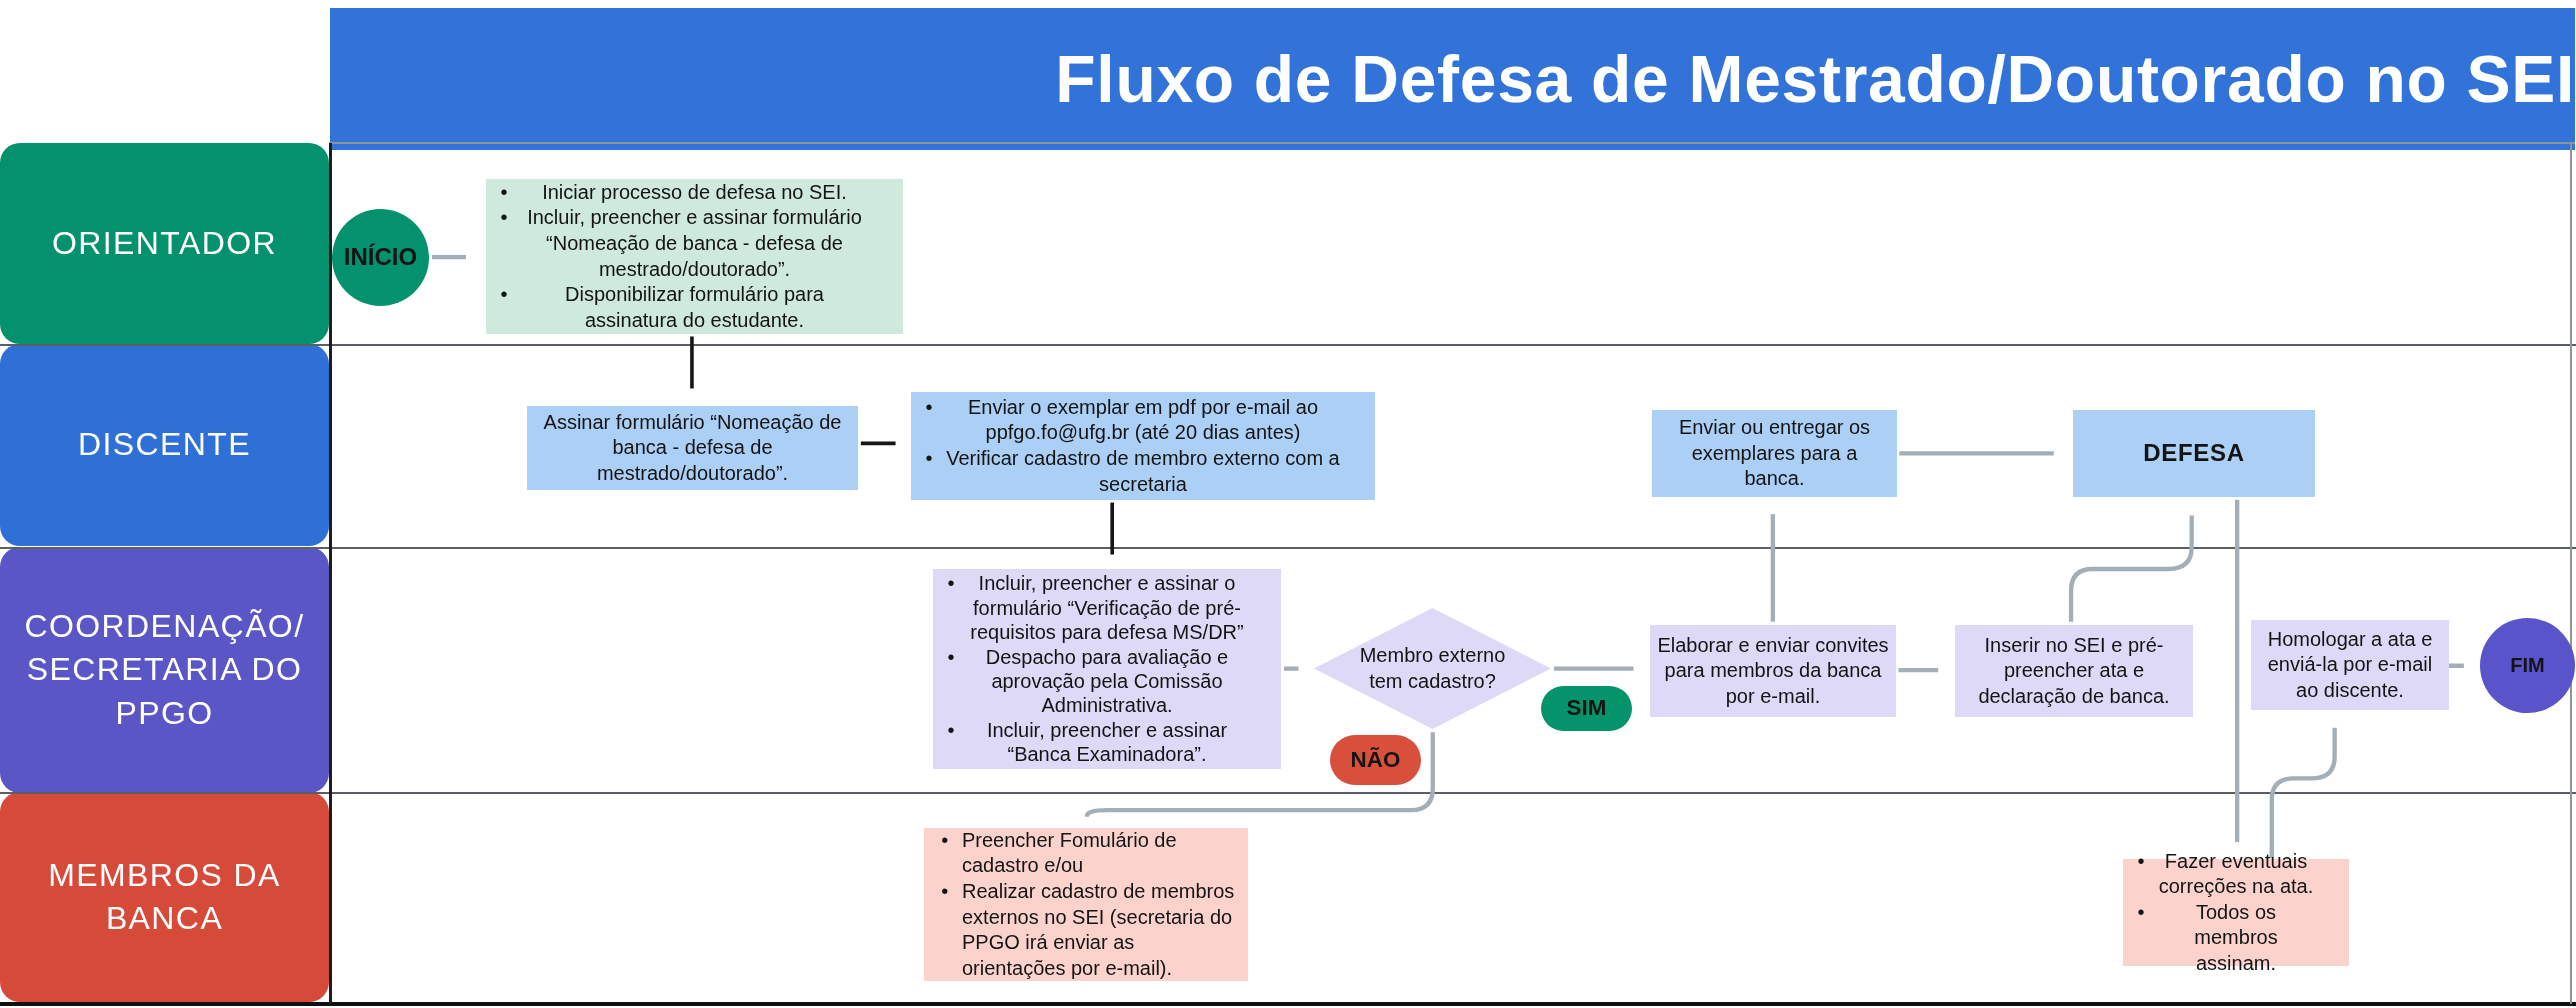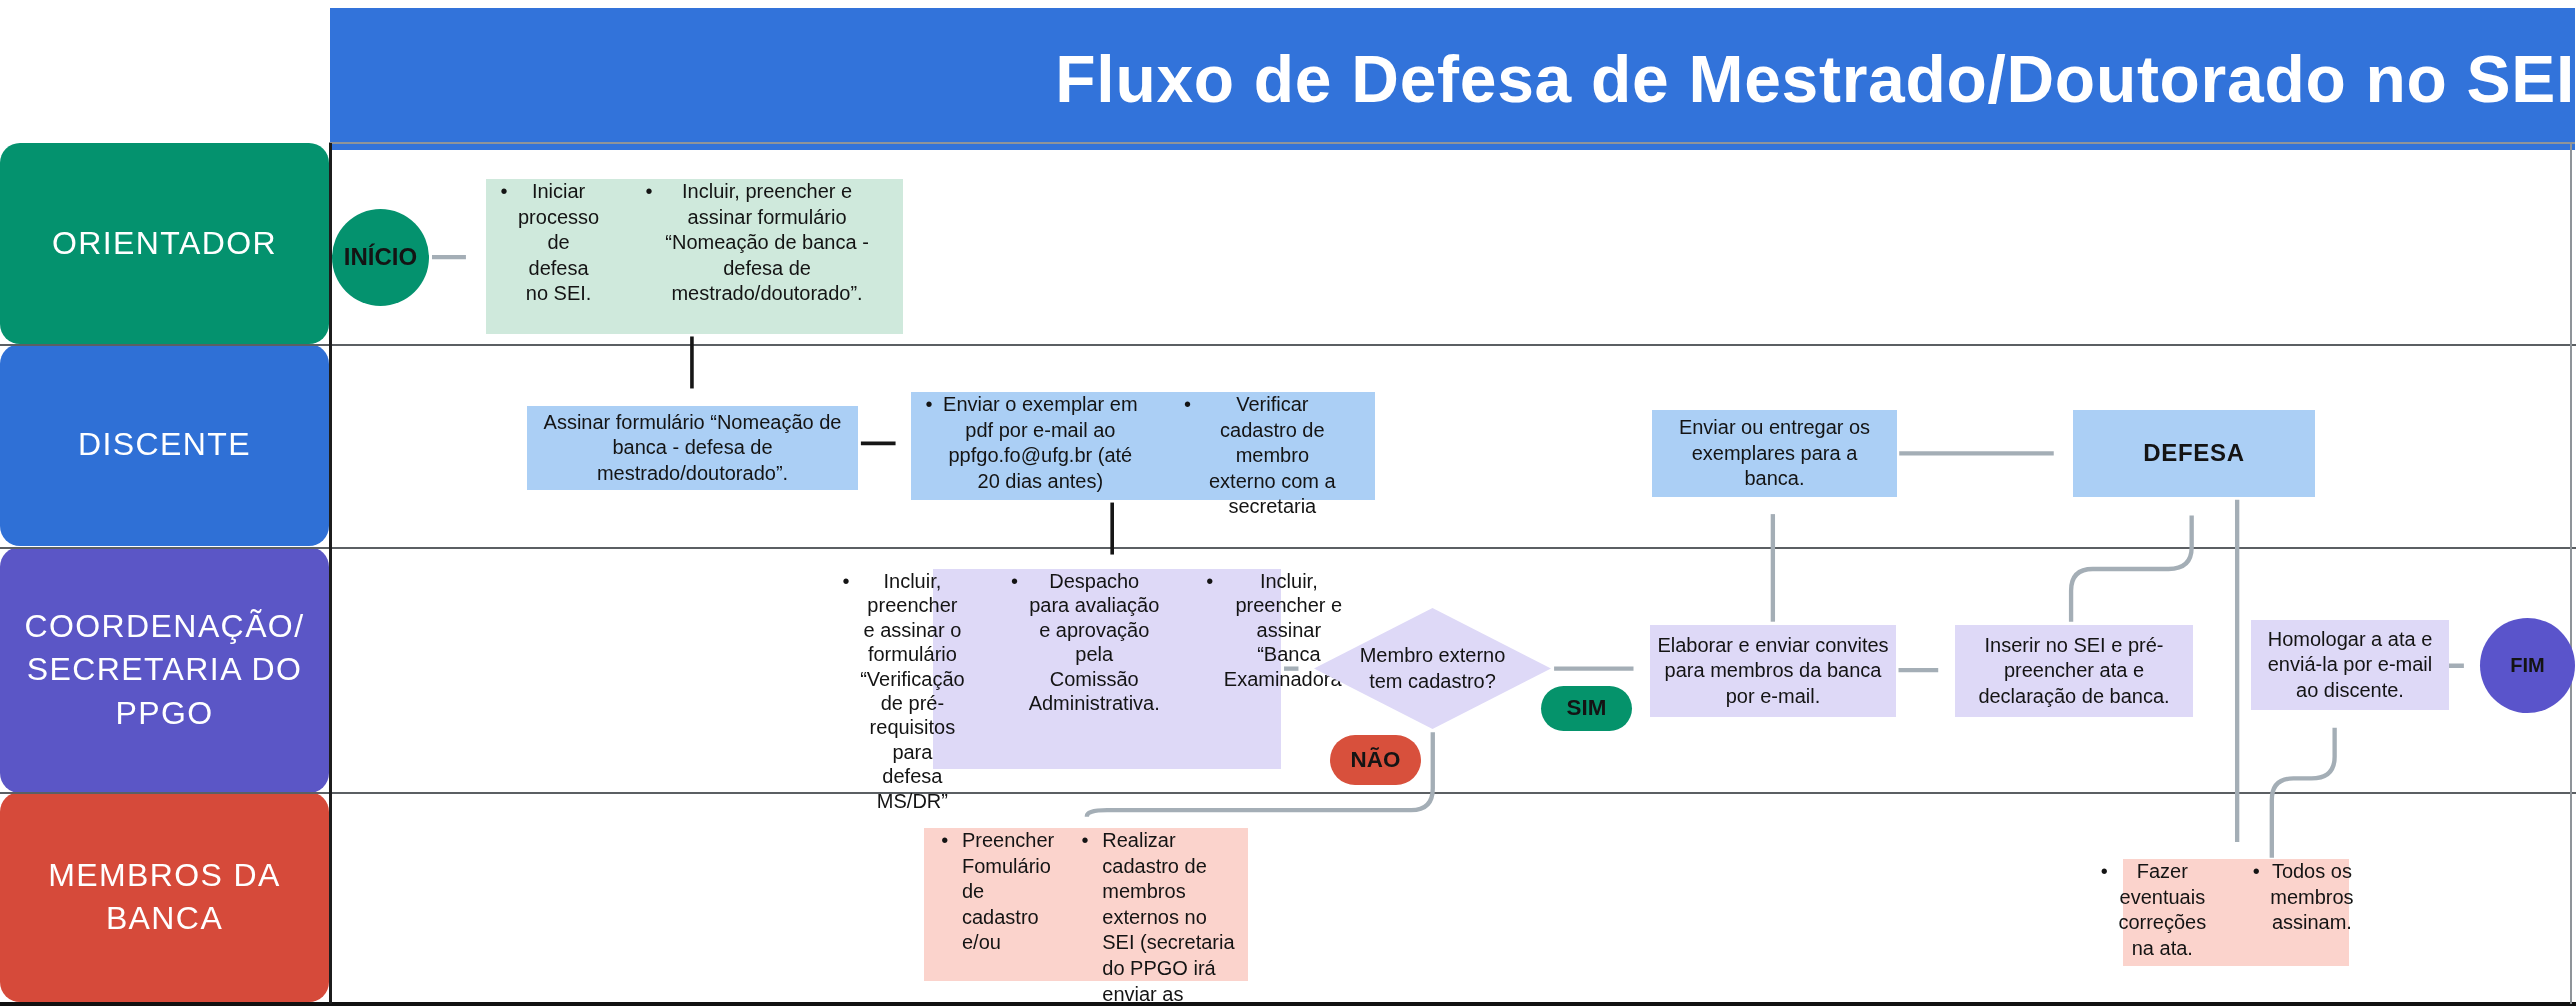--- a/index.html
+++ b/index.html
@@ -26,21 +26,21 @@
   .vline{background:#1c1c1c;width:2.9px;}
   
   .node{display:flex;align-items:center;justify-content:center;text-align:center;
         font-size:20px;line-height:1.28;color:var(--ink);}
   .bg-green{background:var(--box_green);} .bg-blue{background:var(--box_blue);}
   .bg-lav{background:var(--box_lavender);} .bg-pink{background:var(--box_pink);}
   .circle{border-radius:50%;font-weight:bold;}
   .pill{border-radius:29px;font-weight:bold;font-size:22.4px;}
   .bold{font-weight:bold;font-size:24px;letter-spacing:0.7px;}
   
-  .vlist{display:flex;flex-direction:row;justify-content:center;width:100%;height:100%;}
+  .vlist{display:flex;flex-direction:column;justify-content:center;width:100%;height:100%;}
   .li{position:relative;text-align:center;padding:0 32px;}
   .li::before{content:"•";position:absolute;left:14.4px;top:0;}
   .vlist.left .li{text-align:left;padding:0 10px 0 38px;}
   .vlist.left .li::before{left:17.3px;}
   .diamond{clip-path:polygon(50% 0,100% 50%,50% 100%,0 50%);background:var(--box_lavender);}
   svg.connectors{position:absolute;left:0;top:0;pointer-events:none;}
   svg.connectors path{fill:none;}
   path.gray{stroke:var(--connector_gray);stroke-width:6px;}
   path.black{stroke:var(--connector_black);stroke-width:5px;}
 </style>
@@ -99,20 +99,21 @@
     <path class="gray" d="M 1984 1014 V 1092 Q 1984 1122 1954 1122 H 1533 Q 1505 1122 1505 1130 V 1131" marker-end="url(#ag)"></path>
   </svg>
 
   <div class="abs node circle" style="left:332px;top:209px;width:97px;height:97px;background:var(--lane_green);font-size:24px;">
     <span>INÍCIO</span>
   </div>
   <div class="abs node bg-green" style="left:486px;top:179px;width:417px;height:155px;">
     <div class="vlist">
       <div class="li">Iniciar processo de defesa no SEI.</div>
       <div class="li">Incluir, preencher e assinar formulário “Nomeação de banca - defesa de mestrado/doutorado”.</div>
+      <div class="li">Disponibilizar formulário para assinatura do estudante.</div>
     </div>
   </div>
 
   <div class="abs node bg-blue" style="left:527px;top:406px;width:331px;height:84px;padding:12px 10px;">
     <span>Assinar formulário “Nomeação de banca - defesa de mestrado/doutorado”.</span>
   </div>
   <div class="abs node bg-blue" style="left:911px;top:392px;width:464px;height:108px;">
     <div class="vlist">
       <div class="li">Enviar o exemplar em pdf por e-mail ao ppfgo.fo@ufg.br (até 20 dias antes)</div>
       <div class="li">Verificar cadastro de membro externo com a secretaria</div>

